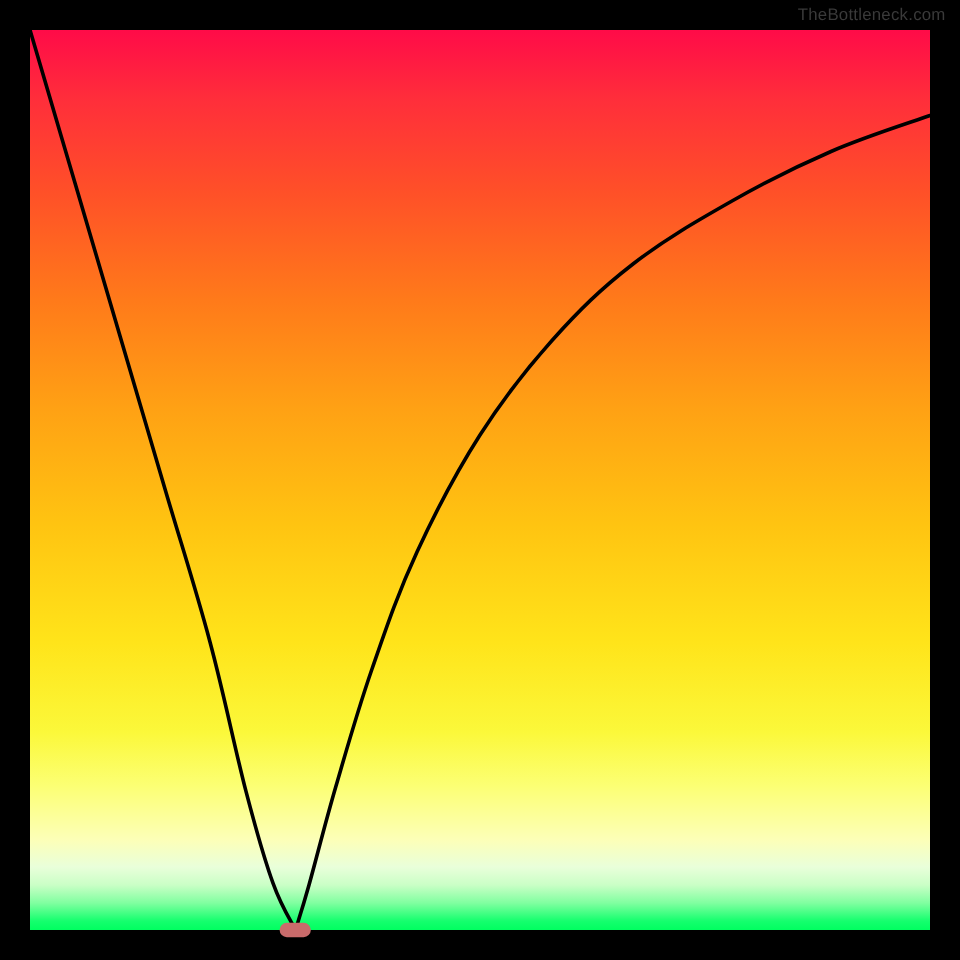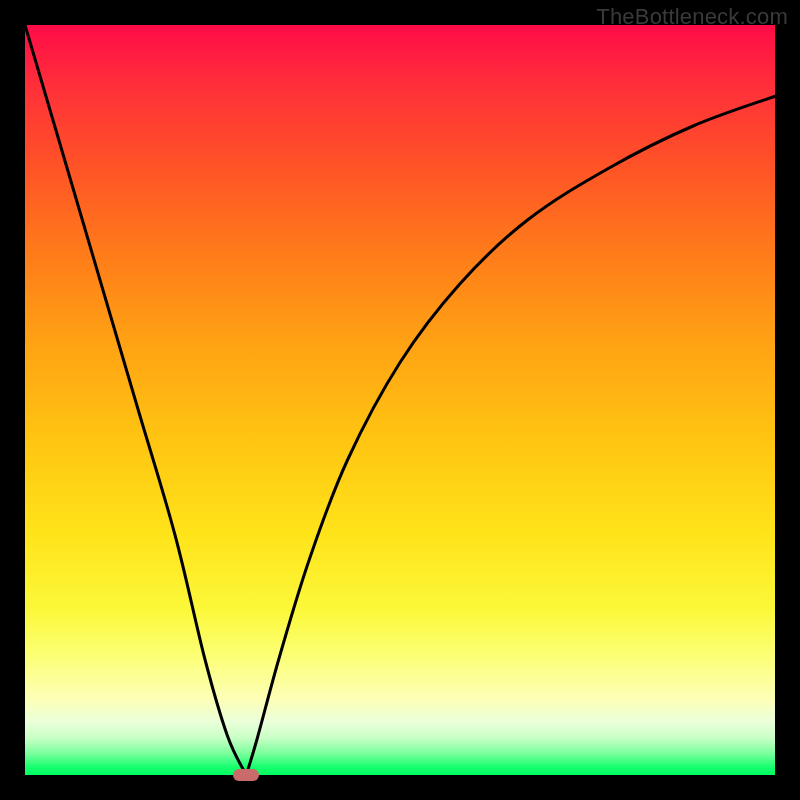--- a/index.html
+++ b/index.html
@@ -39,21 +39,21 @@
       #80ffa0 97%,
       #15ff6e 99%,
       #00ff60 100%
     );
   }
   .watermark {
     position: absolute;
     top: 4px;
     right: 12px;
     color: #3a3a3a;
-    font-size: 22px;
+    font-size: 14px;
     font-weight: 500;
     letter-spacing: 0.2px;
     user-select: none;
     margin-left: 44px;
   }
   svg.curve {
     position: absolute;
     left: 0;
     top: 0;
     width: 750px;

